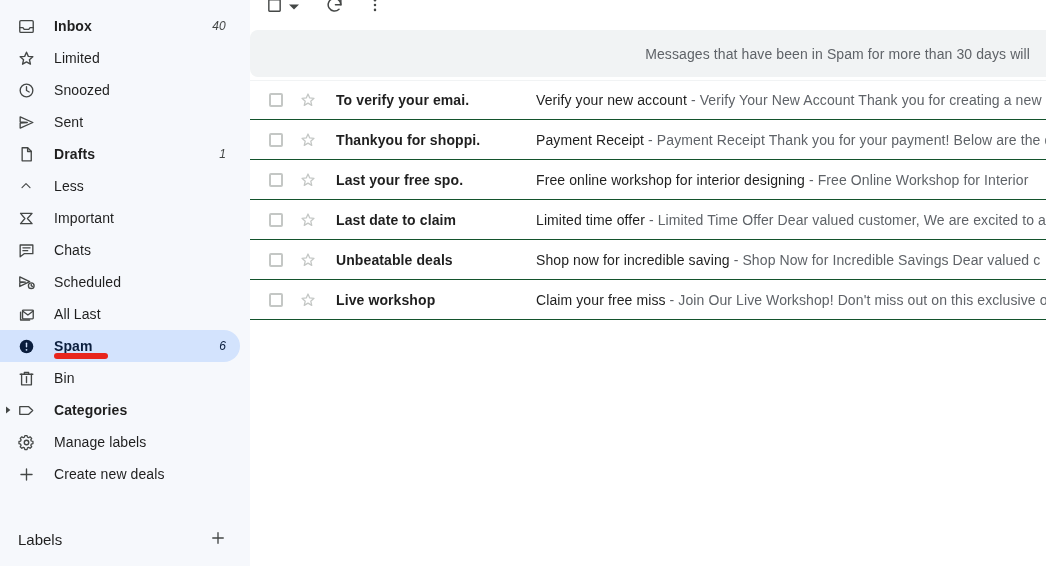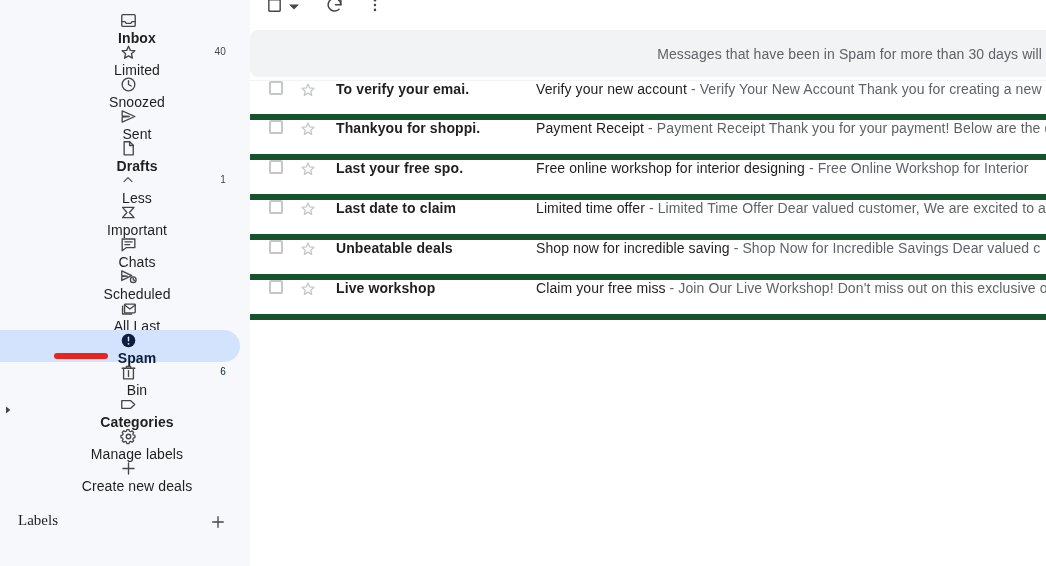--- a/index.html
+++ b/index.html
@@ -22,65 +22,65 @@
     position: relative;
   }
   .nav-item {
     display: flex; align-items: center;
     height: 32px;
     margin: 0 10px 0 0;
     padding-left: 16px;
     border-radius: 0 16px 16px 0;
     cursor: pointer;
     position: relative;
-    flex-direction: column;
   }
   .nav-item .ico {
     width: 20px; height: 20px;
     flex: 0 0 20px;
     display: flex; align-items: center; justify-content: center;
     color: #444746;
   }
   .nav-item .ico svg { display: block; }
   .nav-item .lbl {
     flex: 1 1 auto;
     margin-left: 18px;
     font-size: 14px;
     color: #1f1f1f;
     letter-spacing: .1px;
     white-space: nowrap;
   }
   .nav-item .cnt {
-    font-size: 10px;
+    font-size: 12px;
     color: #444746;
     margin-left: auto;
     padding-right: 14px;
     letter-spacing: .2px;
+    font-style: italic;
   }
   .nav-item.bold .lbl { font-weight: 700; }
   .nav-item.bold .cnt { font-weight: 400; }
   .nav-item.selected { background: #d3e3fd; }
   .nav-item.selected .lbl { font-weight: 700; color: #0b1e3d; }
   .nav-item.selected .ico { color: #0b1e3d; }
   .nav-item.selected .cnt { color: #0b1e3d; font-weight: 400; }
 
   .nav-item .caret {
     position: absolute;
     left: 4px; top: 50%;
     transform: translateY(-50%);
     width: 8px; height: 8px;
     color: #444746;
     display: flex; align-items: center; justify-content: center;
   }
 
   .labels-head {
-    display: flex; align-items: flex-start;
+    display: flex; align-items: flex-end;
     height: 36px;
     margin-top: 22px;
-    padding-left: 18px; padding-right: 22px; font-family: Liberation Serif, serif;
+    padding-left: 18px; padding-right: 22px;
   }
   .labels-head .ltxt { font-size: 15px; color: #1f1f1f; flex: 1 1 auto; }
   .labels-head .lplus {
     width: 20px; height: 20px; color: #444746;
     display: flex; align-items: center; justify-content: center;
     cursor: pointer;
   }
 
   
   .annot-underline {
@@ -116,36 +116,36 @@
   .tb-gap-a { margin-left: 22px; }
   .tb-gap-b { margin-left: 22px; }
 
   .banner {
     margin: 8px 0 0 0;
     height: 47px;
     background: #f1f3f4;
     border-radius: 8px 0 0 8px;
     display: flex; align-items: center;
     justify-content: flex-end;
-    padding-right: 4px;
+    padding-right: 16px;
     overflow: hidden;
     white-space: nowrap;
   }
   .banner-text {
     font-size: 14px;
     color: #5f6368;
     letter-spacing: .1px;
     padding-left: 410px;
   }
 
   .mail-list { margin-top: 3px; }
   .row {
-    display: flex; align-items: flex-start;
+    display: flex; align-items: center;
     height: 40px;
-    border-bottom: 6px solid #14532d;
+    border-bottom: 1px solid #14532d;
     background: #fff;
     cursor: pointer;
     white-space: nowrap;
     overflow: hidden;
   }
   .row:first-child { border-top: 1px solid #f1f3f4; }
   .cb {
     flex: 0 0 auto;
     width: 14px; height: 14px;
     margin-left: 19px;

